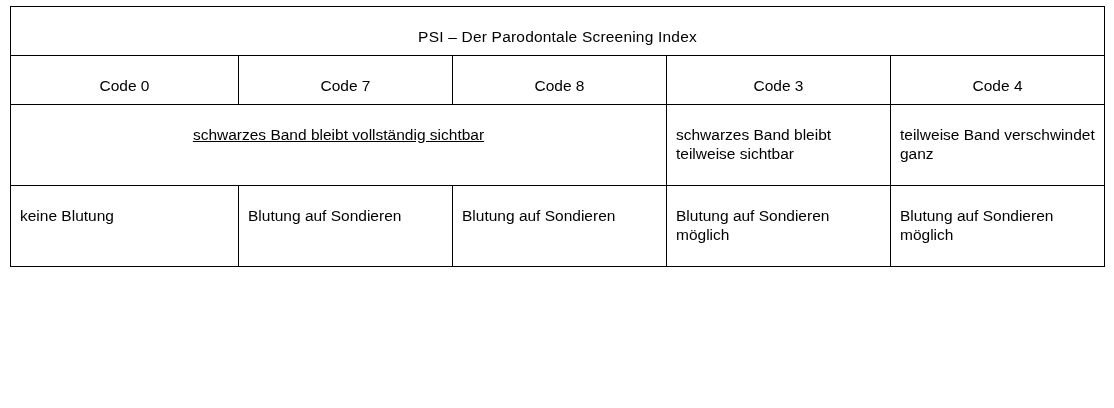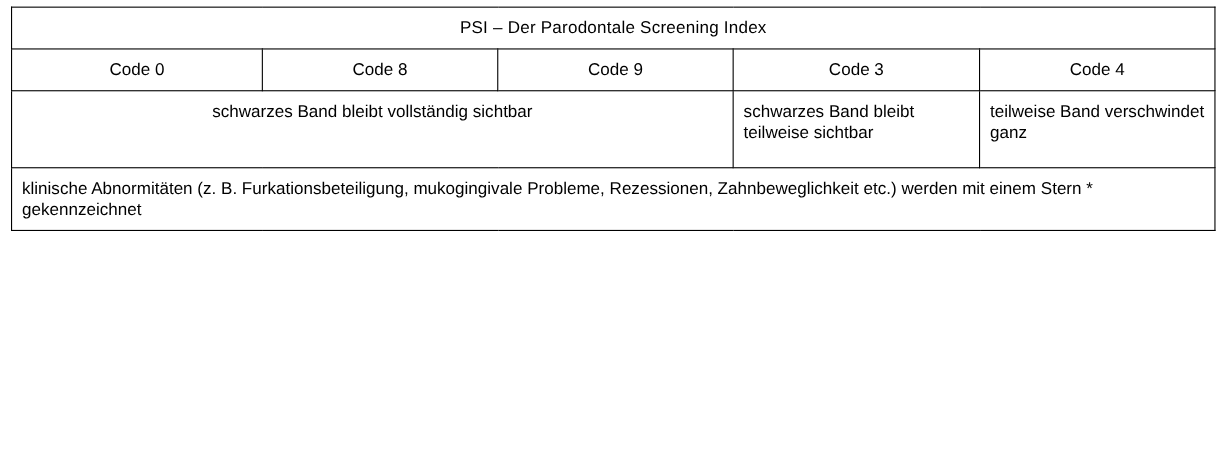--- a/index.html
+++ b/index.html
@@ -22,21 +22,21 @@
   }
   table.psi {
     width: 1094px;
     border-collapse: collapse;
     table-layout: fixed;
     background: #ffffff;
   }
   table.psi td {
     border: 1.5px solid #000000;
     vertical-align: top;
-    padding: 9px 9px 8px 9px;
+    padding: 20px 9px 8px 9px;
     font-size: 15.5px;
     line-height: 1.28;
   }
   .title-cell {
     text-align: center;
     font-size: 21px;
     padding: 10px 8px 11px 8px;
     vertical-align: middle;
     letter-spacing: 0.2px;
   }
@@ -46,20 +46,21 @@
     font-size: 18.5px;
     padding: 8px 6px 9px 6px;
     vertical-align: middle;
   }
   .band-span {
     text-align: center;
     vertical-align: middle;
     font-size: 15.5px;
     padding-top: 10px;
     padding-bottom: 10px;
+    text-decoration: underline;
   }
   .band-cell {
     vertical-align: top;
     font-size: 15.5px;
   }
   .row-tall td {
     height: 52px;
   }
   .note-cell {
     font-size: 15.5px;
@@ -83,28 +84,32 @@
         <col class="col2">
         <col class="col3">
         <col class="col4">
     </colgroup>
     <tbody>
       <tr>
         <td class="title-cell" colspan="5">PSI – Der Parodontale Screening Index</td>
       </tr>
       <tr>
         <td class="code-cell">Code 0</td>
+        <td class="code-cell">Code 7</td>
         <td class="code-cell">Code 8</td>
-        <td class="code-cell">Code 9</td>
         <td class="code-cell">Code 3</td>
         <td class="code-cell">Code 4</td>
       </tr>
       <tr class="row-tall">
         <td class="band-span" colspan="3">schwarzes Band bleibt vollständig sichtbar</td>
         <td class="band-cell">schwarzes Band bleibt teilweise sichtbar</td>
         <td class="band-cell">teilweise Band verschwindet ganz</td>
       </tr>
-      <tr>
-        <td class="note-cell" colspan="5">klinische Abnormitäten (z. B. Furkationsbeteiligung, mukogingivale Probleme, Rezessionen, Zahnbeweglichkeit etc.) werden mit einem Stern * gekennzeichnet</td>
+      <tr class="row-tall">
+        <td>keine Blutung</td>
+        <td>Blutung auf Sondieren</td>
+        <td>Blutung auf Sondieren</td>
+        <td>Blutung auf Sondieren möglich</td>
+        <td>Blutung auf Sondieren möglich</td>
       </tr>
     </tbody>
   </table>
 </div>
 
 </body></html>

